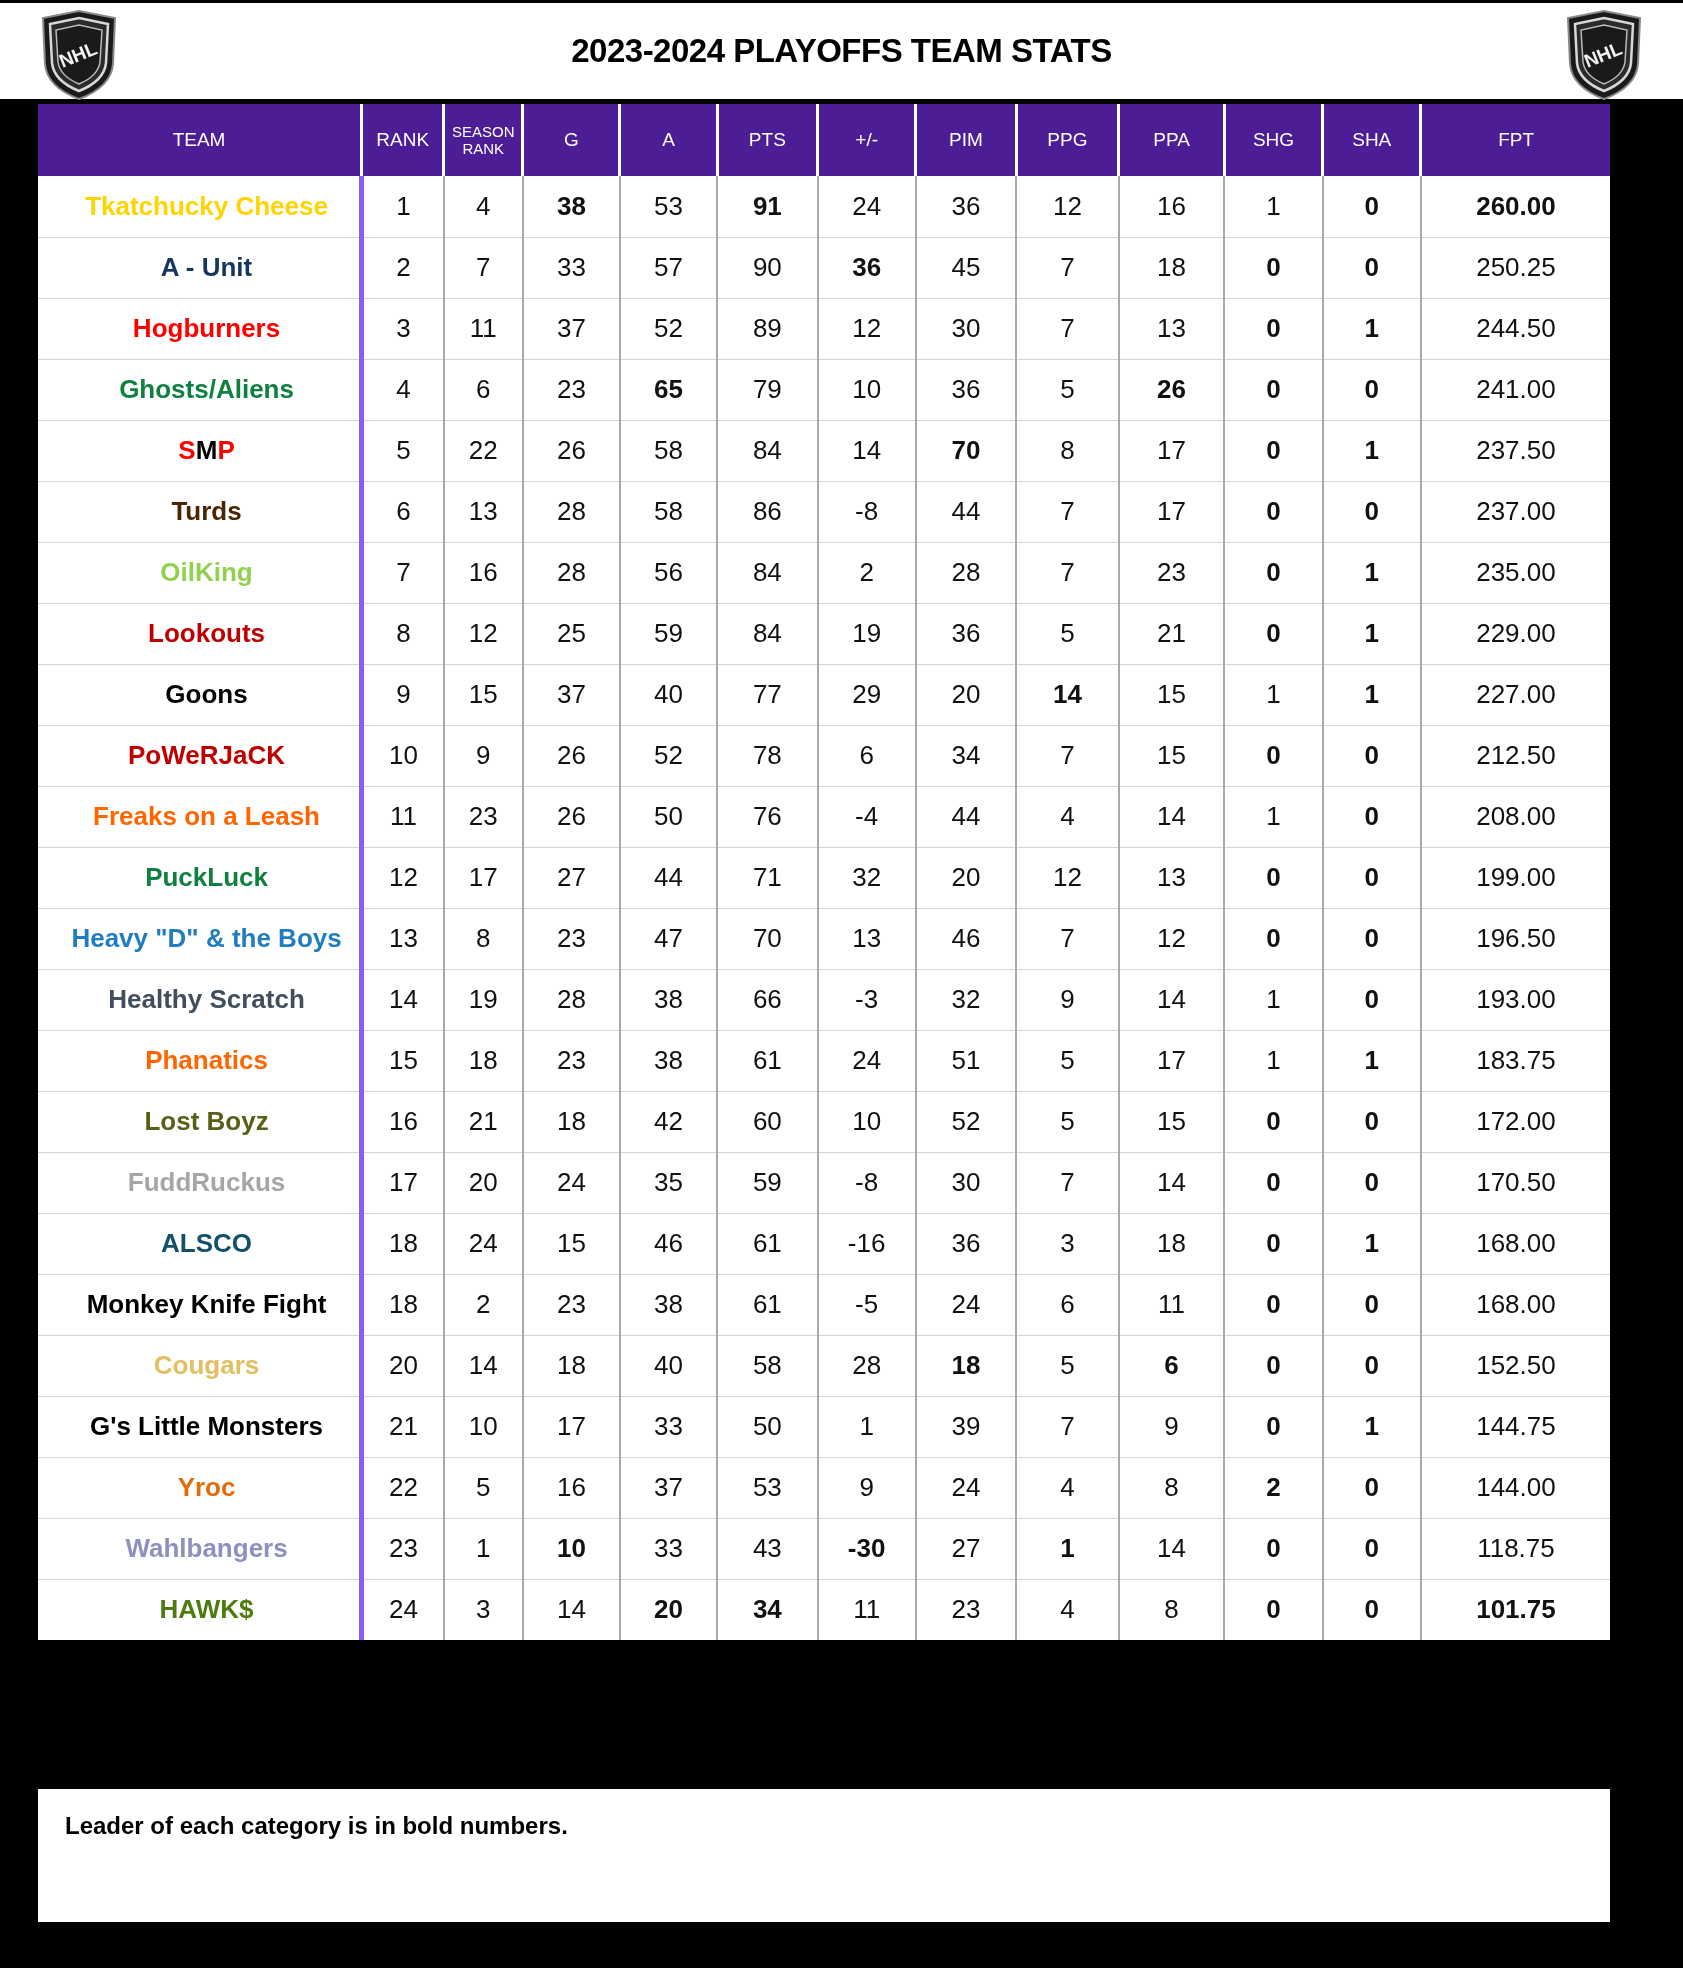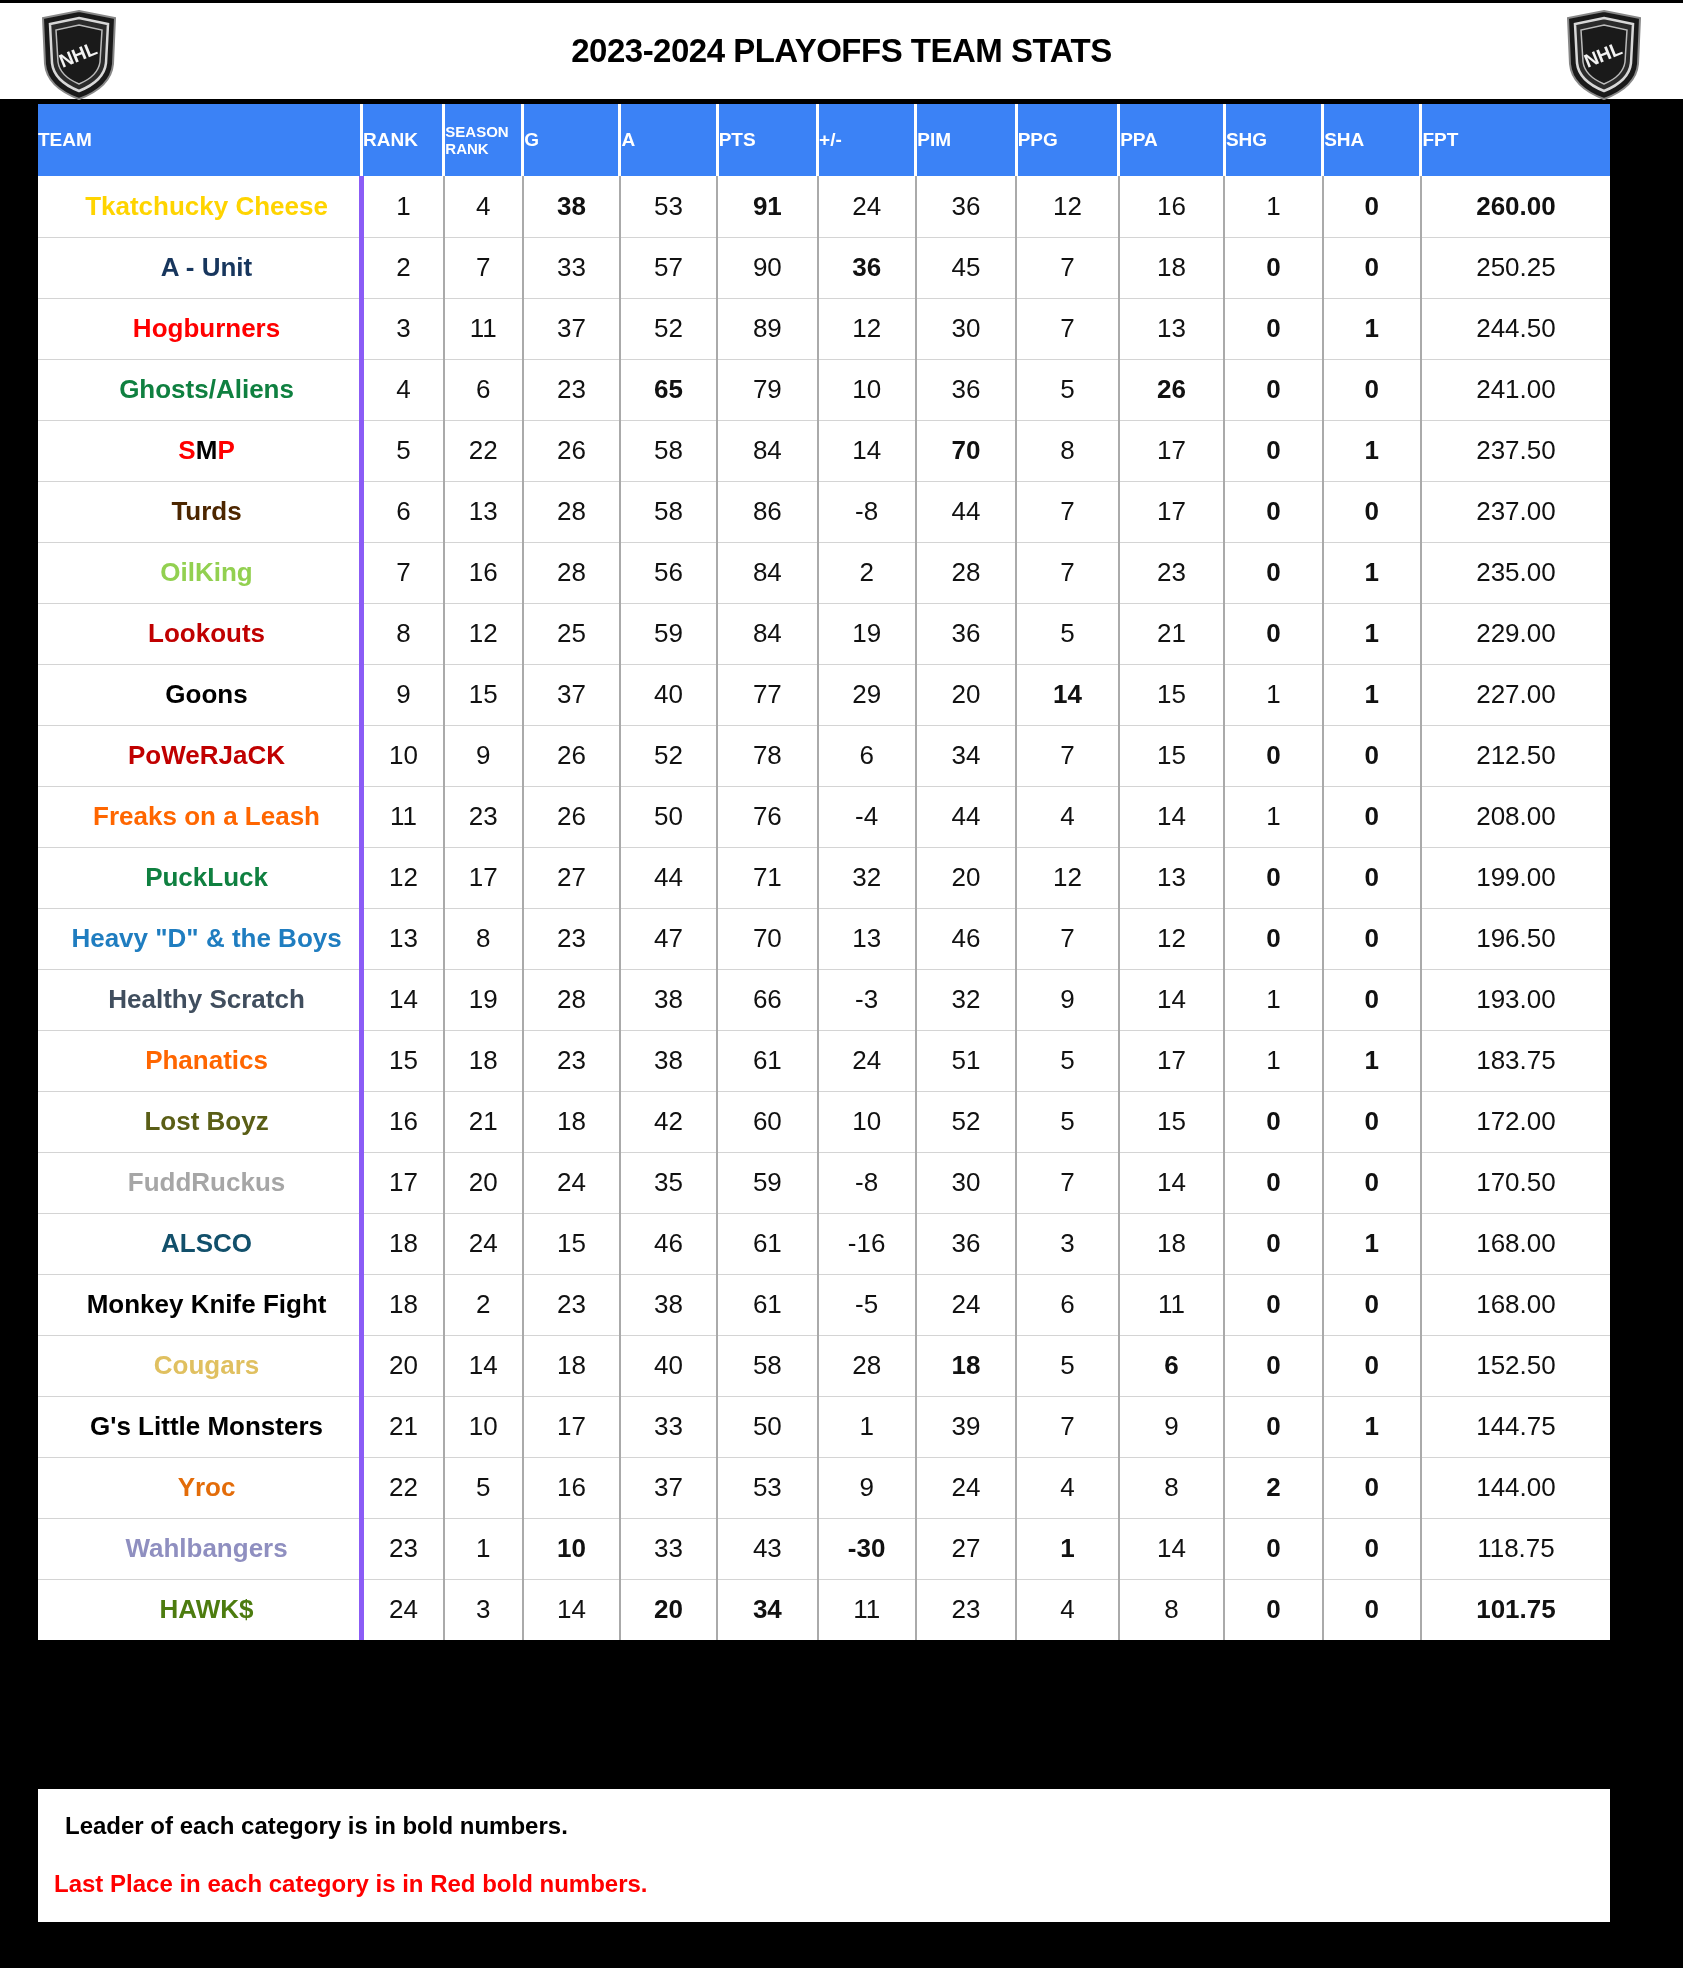--- a/index.html
+++ b/index.html
@@ -52,27 +52,27 @@
     left: 38px;
     top: 104px;
     width: 1572px;
   }
   table.stats {
     border-collapse: collapse;
     width: 1572px;
     table-layout: fixed;
   }
   table.stats thead th {
-    background: #3b82f6;
+    background: #4c1d95;
     color: #ffffff;
     font-size: 19px;
-    font-weight: bold;
+    font-weight: normal;
     height: 72px;
     vertical-align: middle;
-    text-align: left;
+    text-align: center;
     border-left: 3px solid #ffffff;
     border-right: 3px solid #ffffff;
     font-family: "Liberation Sans", sans-serif;
   }
   table.stats thead th.th-team {
     border-left: none;
   }
   table.stats thead th.th-fpt {
     border-right: none;
   }
@@ -550,16 +550,15 @@
             <td class="c-shg red">0</td>
             <td class="c-sha red">0</td>
             <td class="c-fpt red">101.75</td>
           </tr>
         </tbody>
     </table>
   </div>
 
   <div class="notes">
     <div class="note-line n1">Leader of each category is in bold numbers.</div>
-    <div class="note-line n2">Last Place in each category is in Red bold numbers.</div>
   </div>
 
 </div>
 
 </body></html>

